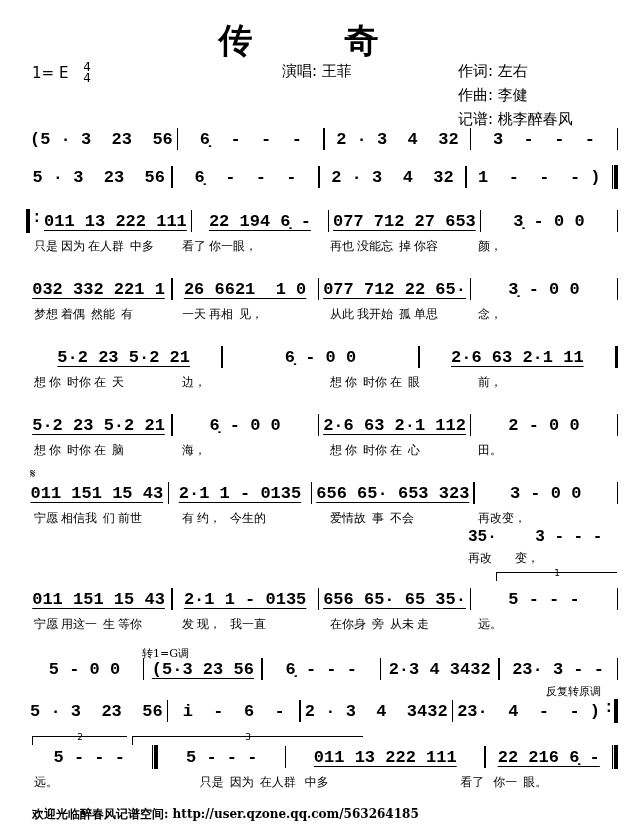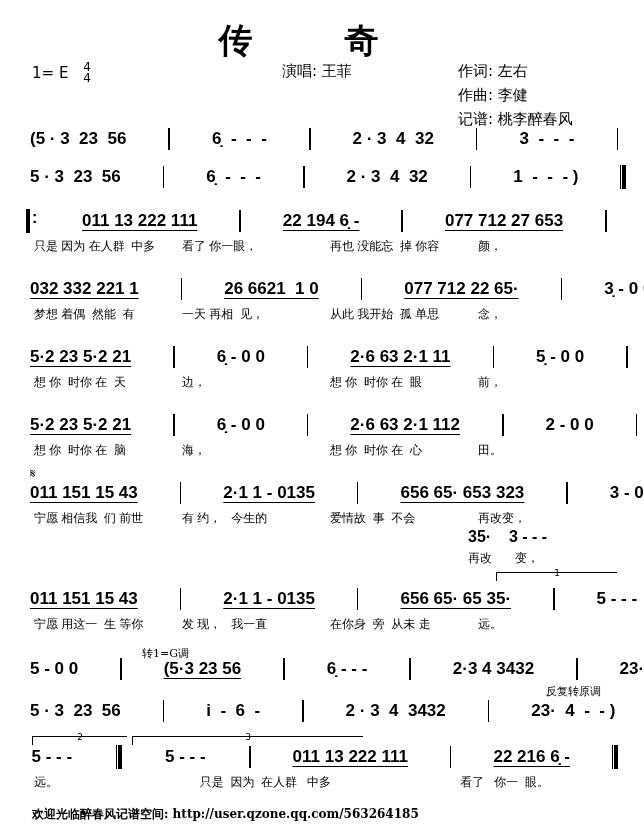--- a/index.html
+++ b/index.html
@@ -2,30 +2,30 @@
 <html><head>
 <meta charset="utf-8">
 <style>
   html, body { margin: 0; padding: 0; background: #ffffff; }
   body { width: 644px; height: 832px; position: relative; overflow: hidden; font-family: "DejaVu Sans", sans-serif; color: #000; }
   .abs { position: absolute; }
   .title { left: 0; width: 617px; top: 18px; text-align: center; font-family: "DejaVu Serif", serif; font-weight: bold; font-size: 34px; letter-spacing: 40px; padding-left: 20px; box-sizing: border-box; }
   .meta { font-size: 15px; }
   .key { left: 32px; top: 62px; font-size: 15px; }
   .timesig { display: inline-block; vertical-align: middle; text-align: center; font-size: 12px; line-height: 11px; margin-left: 10px; }
-  .row { left: 26px; width: 592px; height: 30px; display: flex; align-items: center; font-family: Liberation Sans, sans-serif; font-weight: bold; font-size: 17px; gap: 38px; }
+  .row { left: 26px; width: 592px; height: 30px; display: flex; align-items: center; font-family: Liberation Mono, monospace; font-weight: bold; font-size: 17px; }
   .cell { flex: 1; display: flex; align-items: center; justify-content: space-around; padding: 0 4px; white-space: pre; }
   .bar { width: 1.5px; height: 22px; background: #000; flex: none; }
   .dbar { width: 6px; height: 24px; border-left: 1.5px solid #000; border-right: 4px solid #000; box-sizing: border-box; flex: none; }
   .rep-start { width: 10px; height: 24px; border-left: 4px solid #000; flex: none; position: relative; }
   .rep-start::after { content: ":"; position: absolute; left: 2px; top: 0; font-size: 16px; }
   .rep-end { width: 10px; height: 24px; border-right: 4px solid #000; flex: none; position: relative; }
   .rep-end::before { content: ":"; position: absolute; left: 0; top: 0; font-size: 16px; }
   .n { text-decoration: underline; text-underline-offset: 4px; }
-  .lyr { left: 26px; width: 592px; height: 20px; display: flex; font-size: 12px; font-family: Liberation Sans, sans-serif; }
+  .lyr { left: 26px; width: 592px; height: 20px; display: flex; font-size: 12px; font-family: Liberation Serif, serif; }
   .lyr span { flex: 1; padding-left: 8px; white-space: pre; }
   .small { font-size: 11px; font-family: "DejaVu Serif", serif; }
   .footer { left: 32px; top: 806px; font-size: 12px; font-family: "DejaVu Serif", serif; font-weight: bold; }
   .volta { height: 8px; border-top: 1px solid #000; border-left: 1px solid #000; font-size: 9px; text-align: center; line-height: 0; }
 </style>
 </head>
 <body>
 
 <div class="abs title">传 奇</div>
 <div class="abs key">
@@ -94,21 +94,20 @@
     <span>从此 我开始  孤 单思</span>
     <span>念，</span>
 </div>
 <div class="abs row" style="top:342px">
   <span class="cell n">5·2 23 5·2 21</span>
     <span class="bar"></span>
   <span class="cell">6̣ - 0 0</span>
     <span class="bar"></span>
   <span class="cell n">2·6 63 2·1 11</span>
     <span class="bar"></span>
-  <span class="cell">5̣ - 0 0</span>
     <span class="bar"></span>
 </div>
 <div class="abs lyr" style="top:374px">
   <span>想 你  时你 在  天</span>
     <span>边，</span>
     <span>想 你  时你 在  眼</span>
     <span>前，</span>
 </div>
 <div class="abs row" style="top:410px">
   <span class="cell n">5·2 23 5·2 21</span>
@@ -137,21 +136,21 @@
     <span class="bar"></span>
   <span class="cell">3 - 0 0</span>
     <span class="bar"></span>
 </div>
 <div class="abs lyr" style="top:510px">
   <span>宁愿 相信我  们 前世</span>
     <span>有 约，   今生的</span>
     <span>爱情故  事  不会</span>
     <span>再改变，</span>
 </div>
-<div class="abs" style="left:468px;top:528px;font-family:Liberation Sans, sans-serif;font-weight:bold;font-size:16px;white-space:pre">35·    3 - - -</div>
+<div class="abs" style="left:468px;top:528px;font-family:Liberation Mono, monospace;font-weight:bold;font-size:16px;white-space:pre">35·    3 - - -</div>
 <div class="abs" style="left:468px;top:550px;font-size:12px;white-space:pre">再改      变，</div>
 
 <div class="abs volta" style="left:496px;top:572px;width:120px"><span>1</span></div>
 <div class="abs row" style="top:584px">
   <span class="cell n">011 151 15 43</span>
     <span class="bar"></span>
   <span class="cell n">2·1 1 - 0135</span>
     <span class="bar"></span>
   <span class="cell n">656 65· 65 35·</span>
     <span class="bar"></span>

